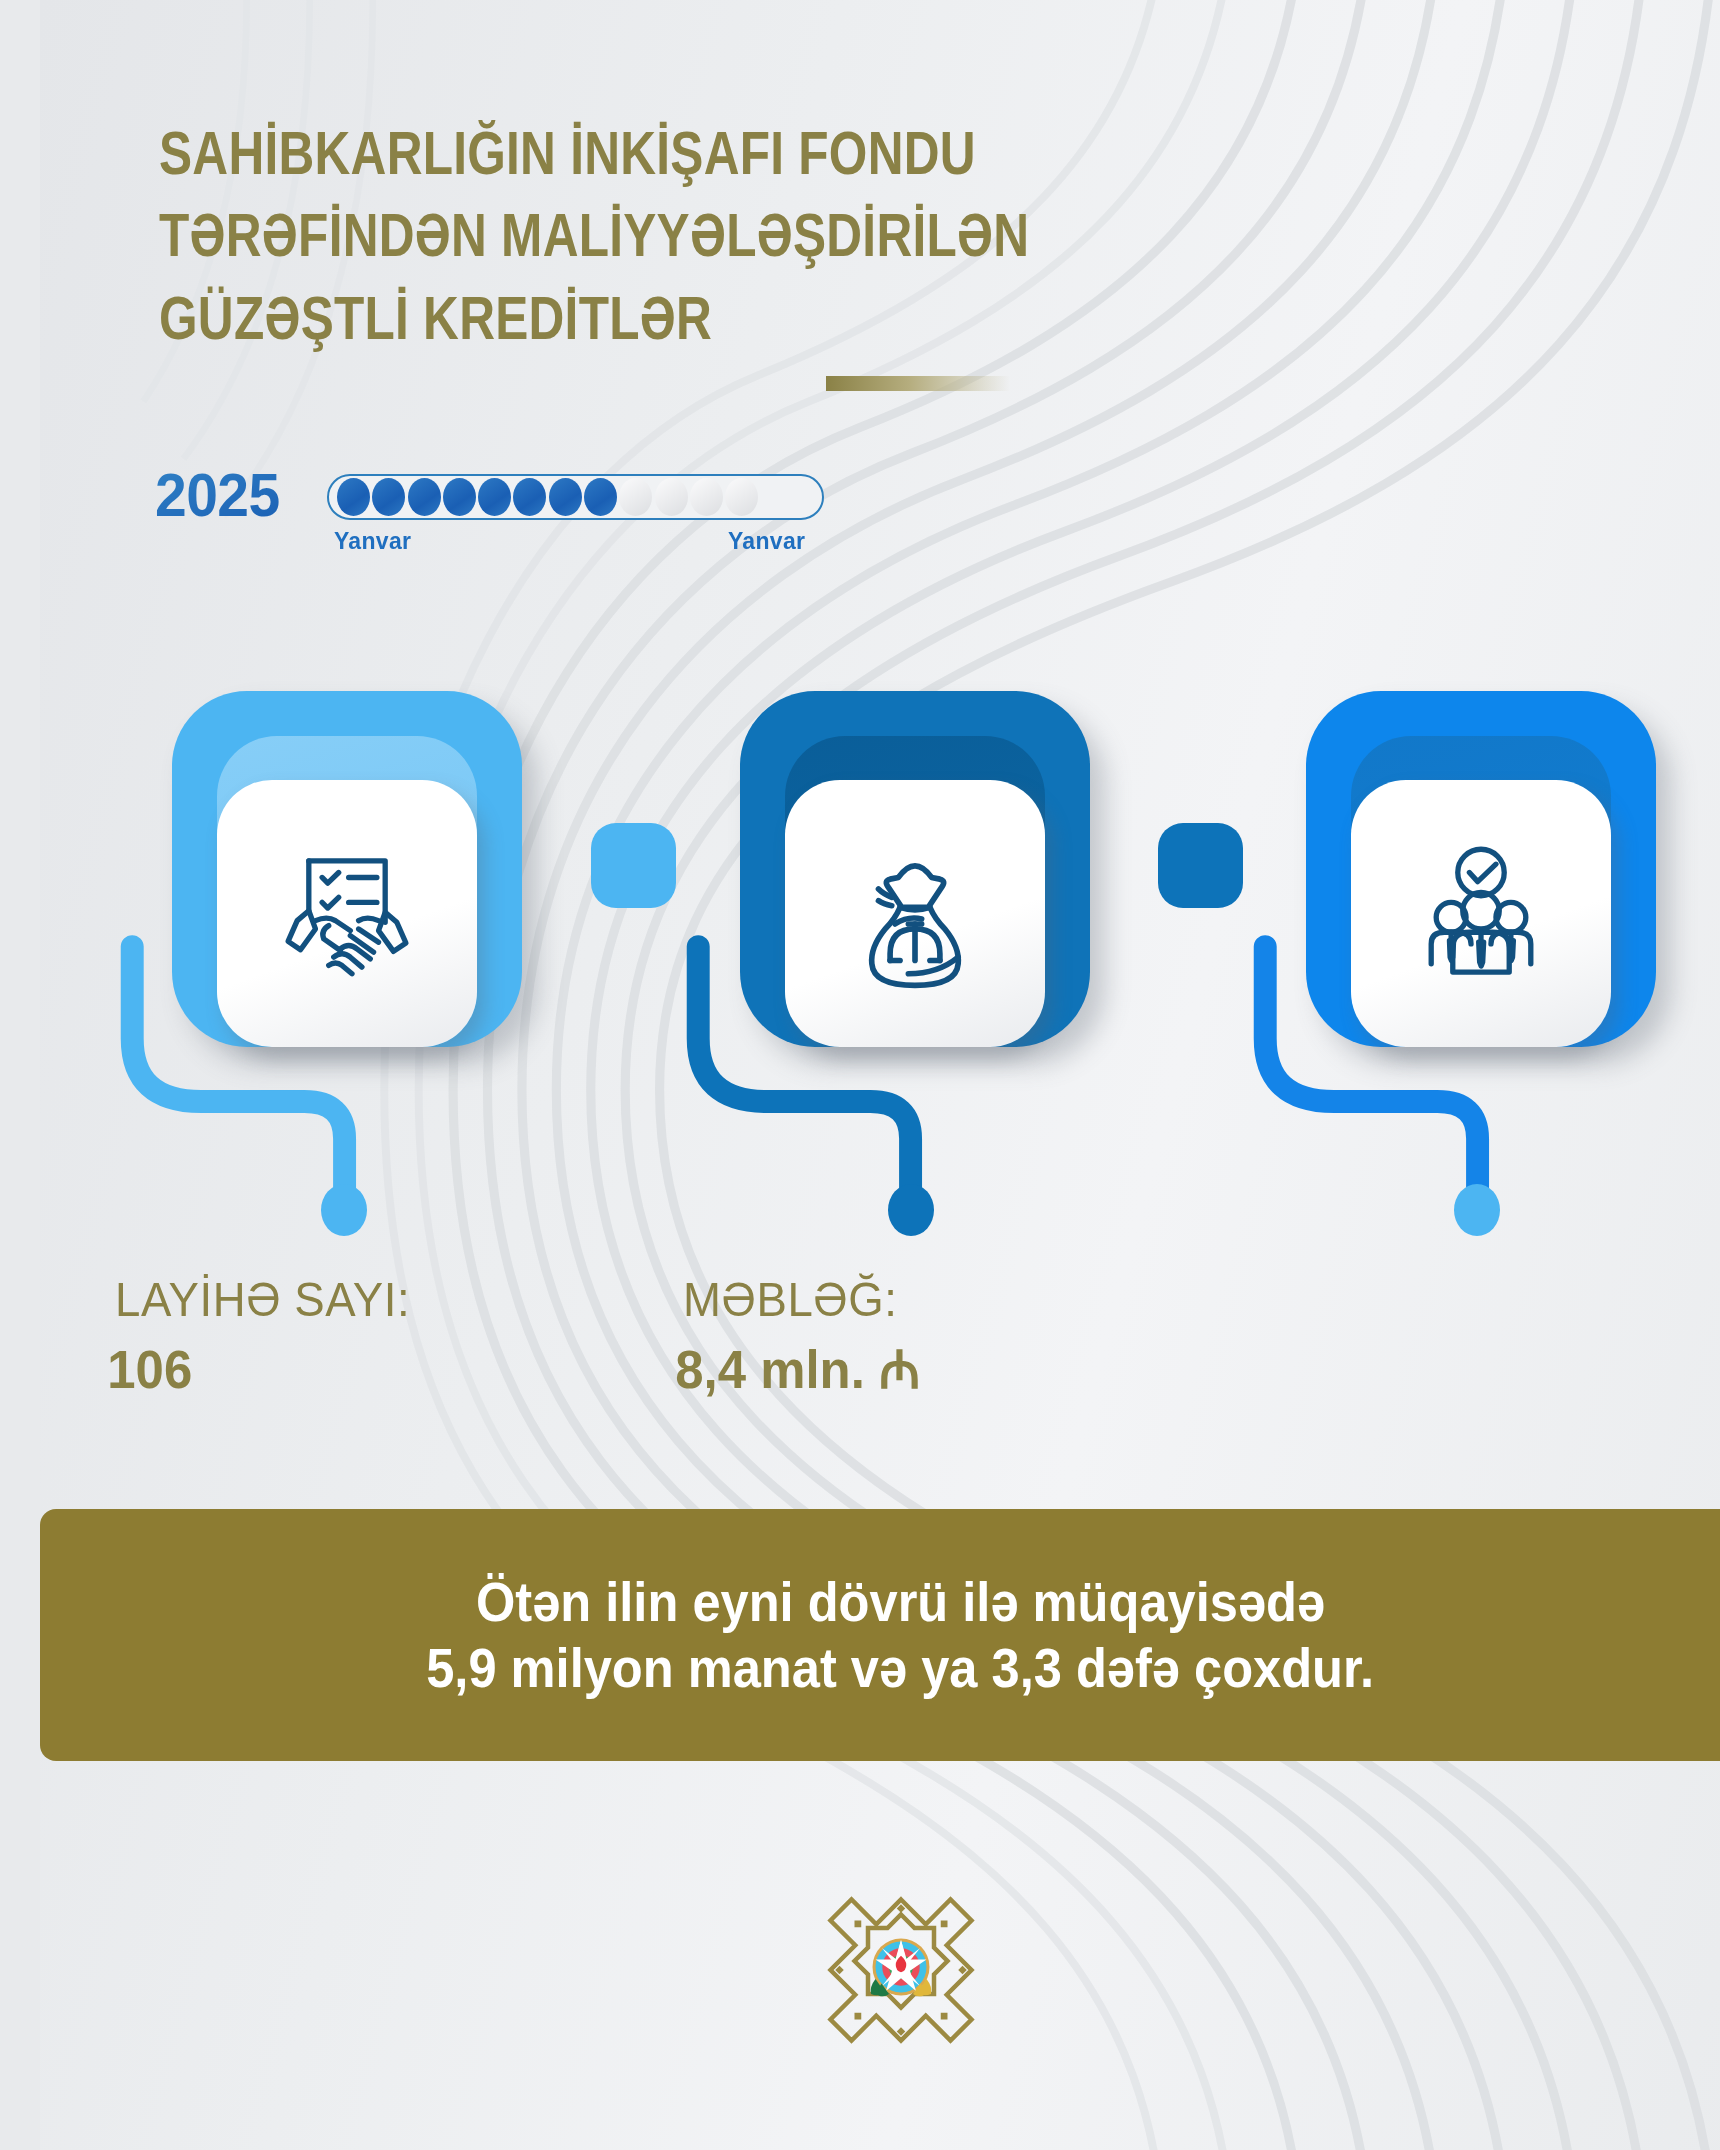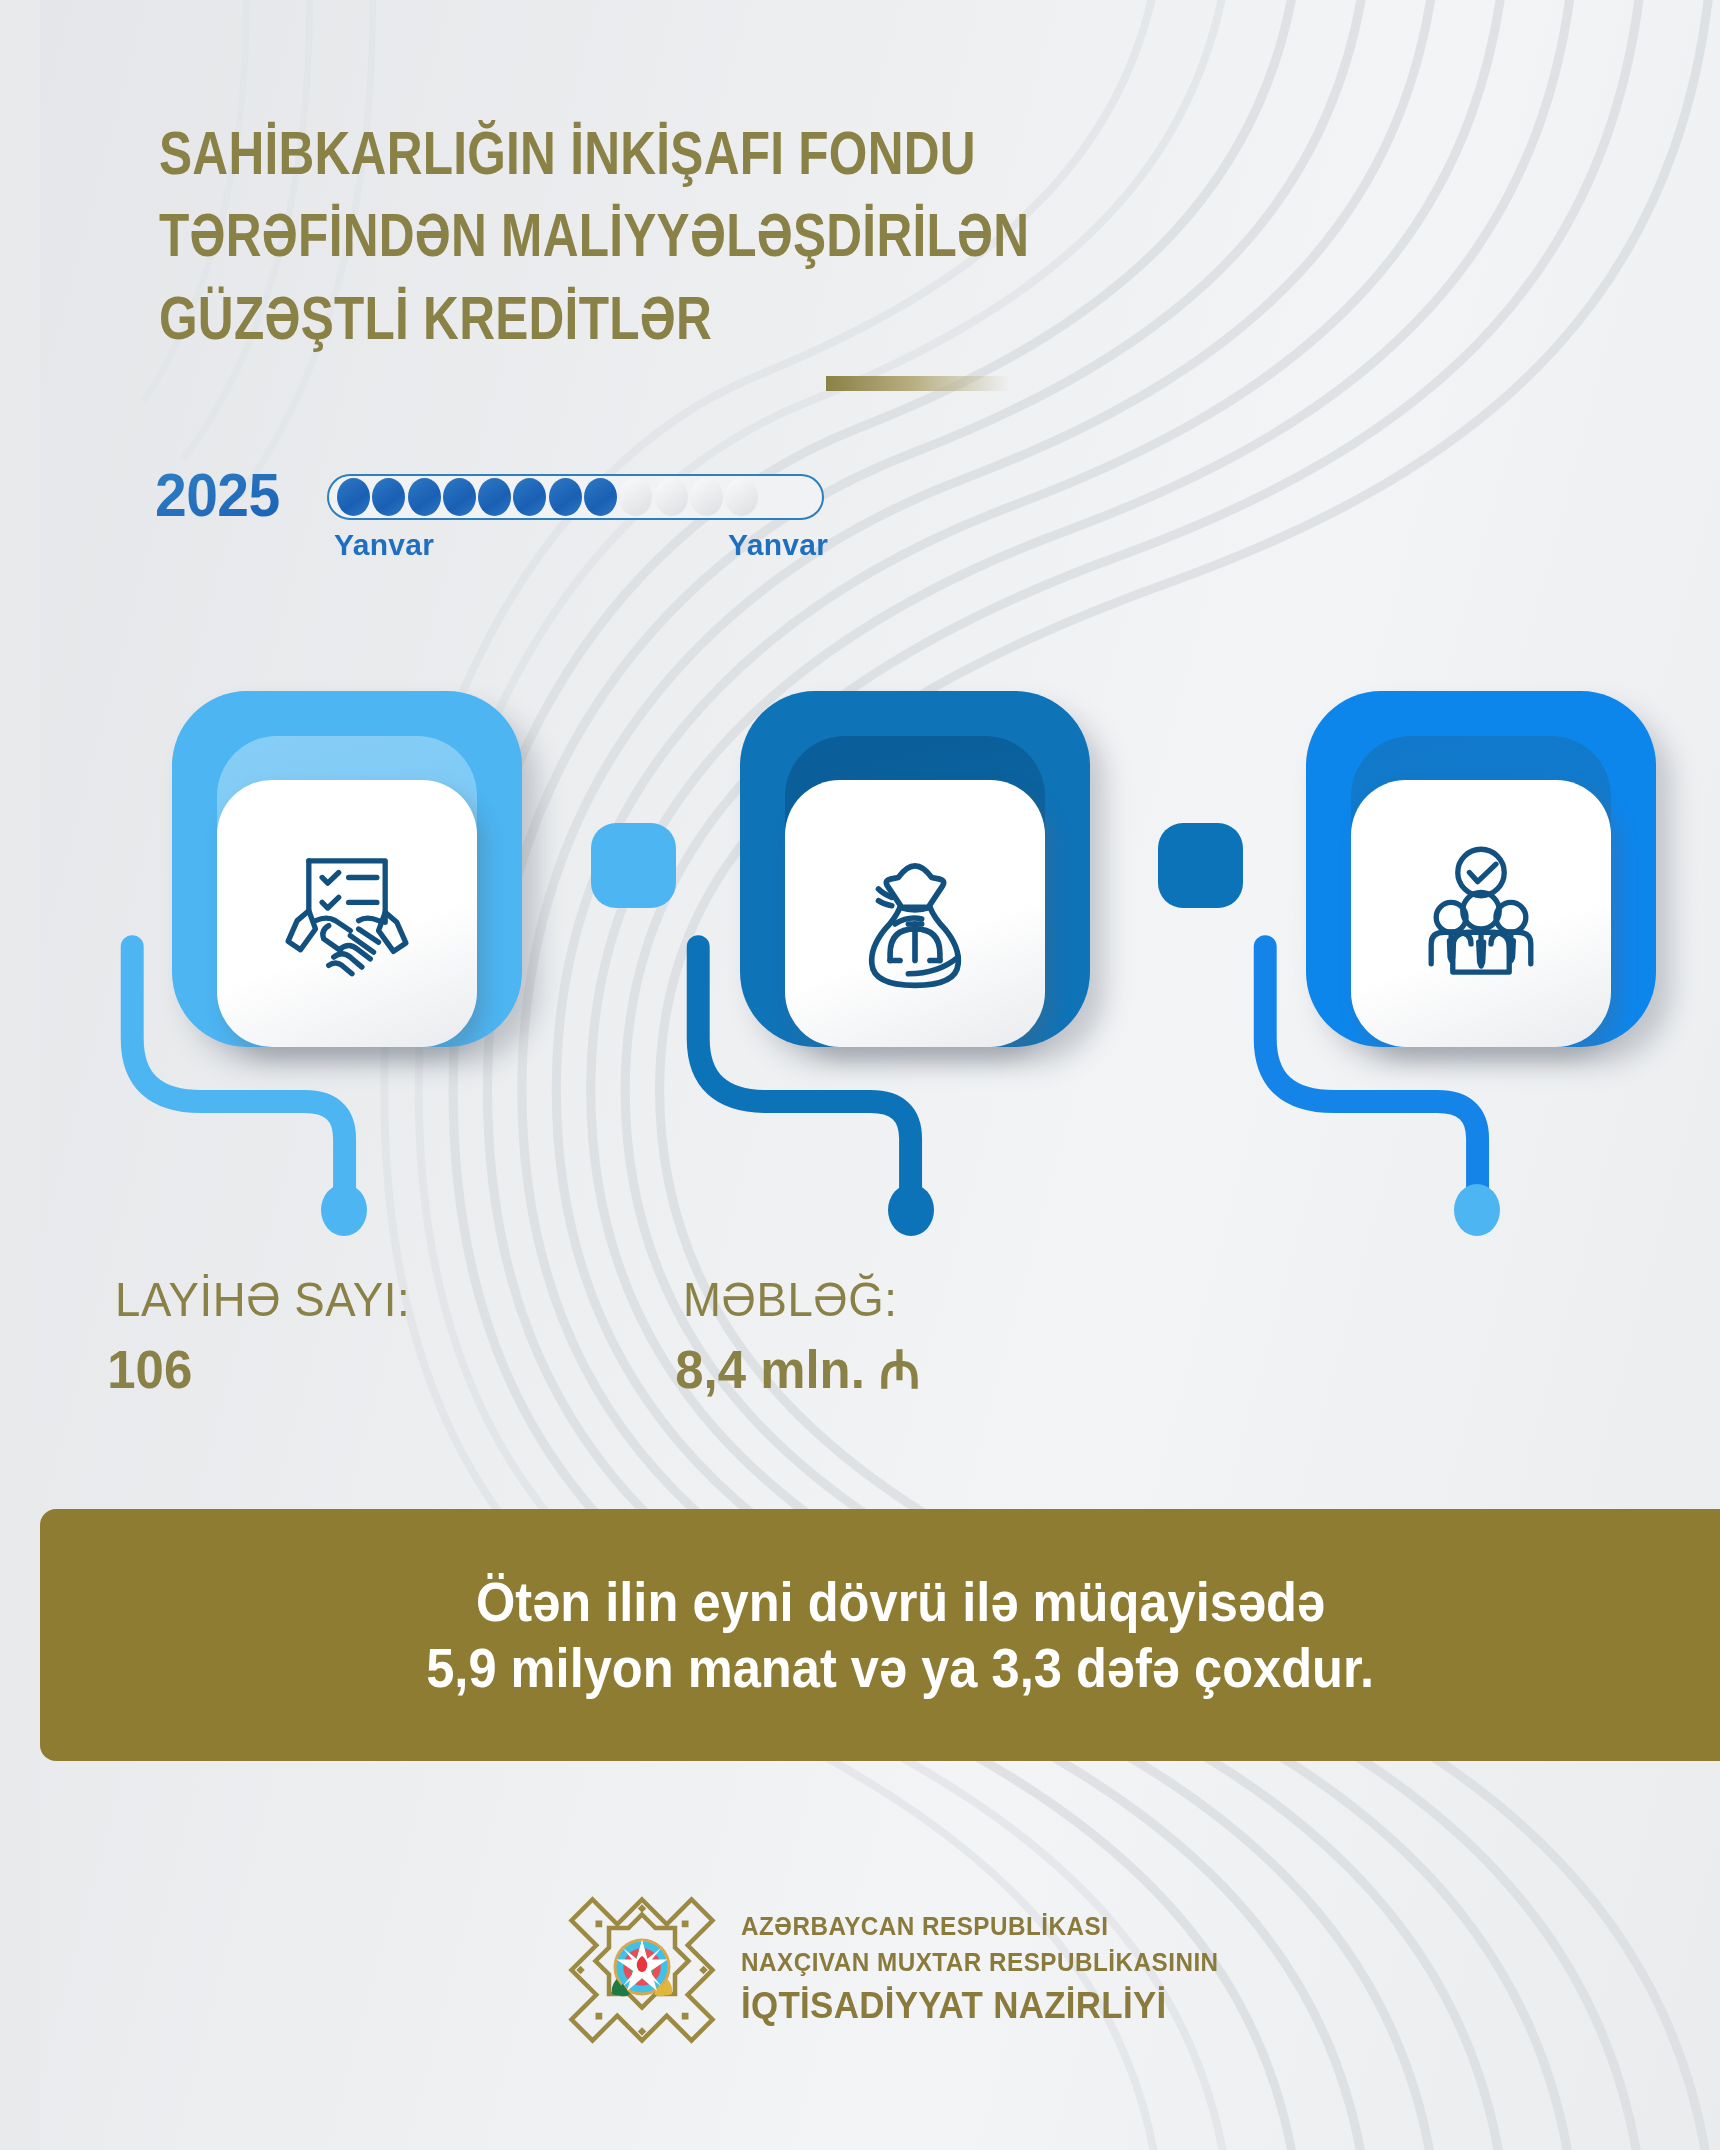--- a/index.html
+++ b/index.html
@@ -62,21 +62,21 @@
     background:#f0f2f4;
     display:flex; align-items:center;
     padding:0 8px;
     gap:2.3px;
   }
   .pdot{ width:33px; height:38px; border-radius:50%; flex:0 0 auto; }
   .pdot.on{ background:linear-gradient(145deg,#2d79c4 0%, #1a5fb4 60%, #2d79c4 100%); }
   .pdot.off{ background:linear-gradient(145deg,#fbfbfc 0%, #dcdee1 100%); }
 
   .mlabel{
-    position:absolute; font-size:30px; font-weight:700; color:#1f6fc0;
+    position:absolute; font-size:23px; font-weight:700; color:#1f6fc0;
     letter-spacing:0.3px;
   }
   .mlabel.l{ left:294px; top:528px; }
   .mlabel.r{ left:688px; top:528px; }
 
   
   .card{
     position:absolute;
     width:350px; height:356px;
     border-radius:75px;
@@ -367,21 +367,16 @@
             <path d="M-34 16 q-8 10 -6 20 q10 4 18 -2 q-6 -10 -12 -18z"></path>
             <path d="M-26 22 q-6 8 -4 16 q8 3 14 -2z"></path>
           </g>
           <g fill="#e0b73a">
             <path d="M34 16 q8 10 6 20 q-10 4 -18 -2 q6 -10 12 -18z"></path>
             <path d="M26 22 q6 8 4 16 q-8 3 -14 -2z"></path>
           </g>
         </g>
       </svg>
     </div>
-    <div class="ftext">
-      <div class="f1">AZƏRBAYCAN RESPUBLİKASI</div>
-      <div class="f2">NAXÇIVAN MUXTAR RESPUBLİKASININ</div>
-      <div class="f3">İQTİSADİYYAT NAZİRLİYİ</div>
-    </div>
   </div>
 
 </div>
 
 
 </body></html>

